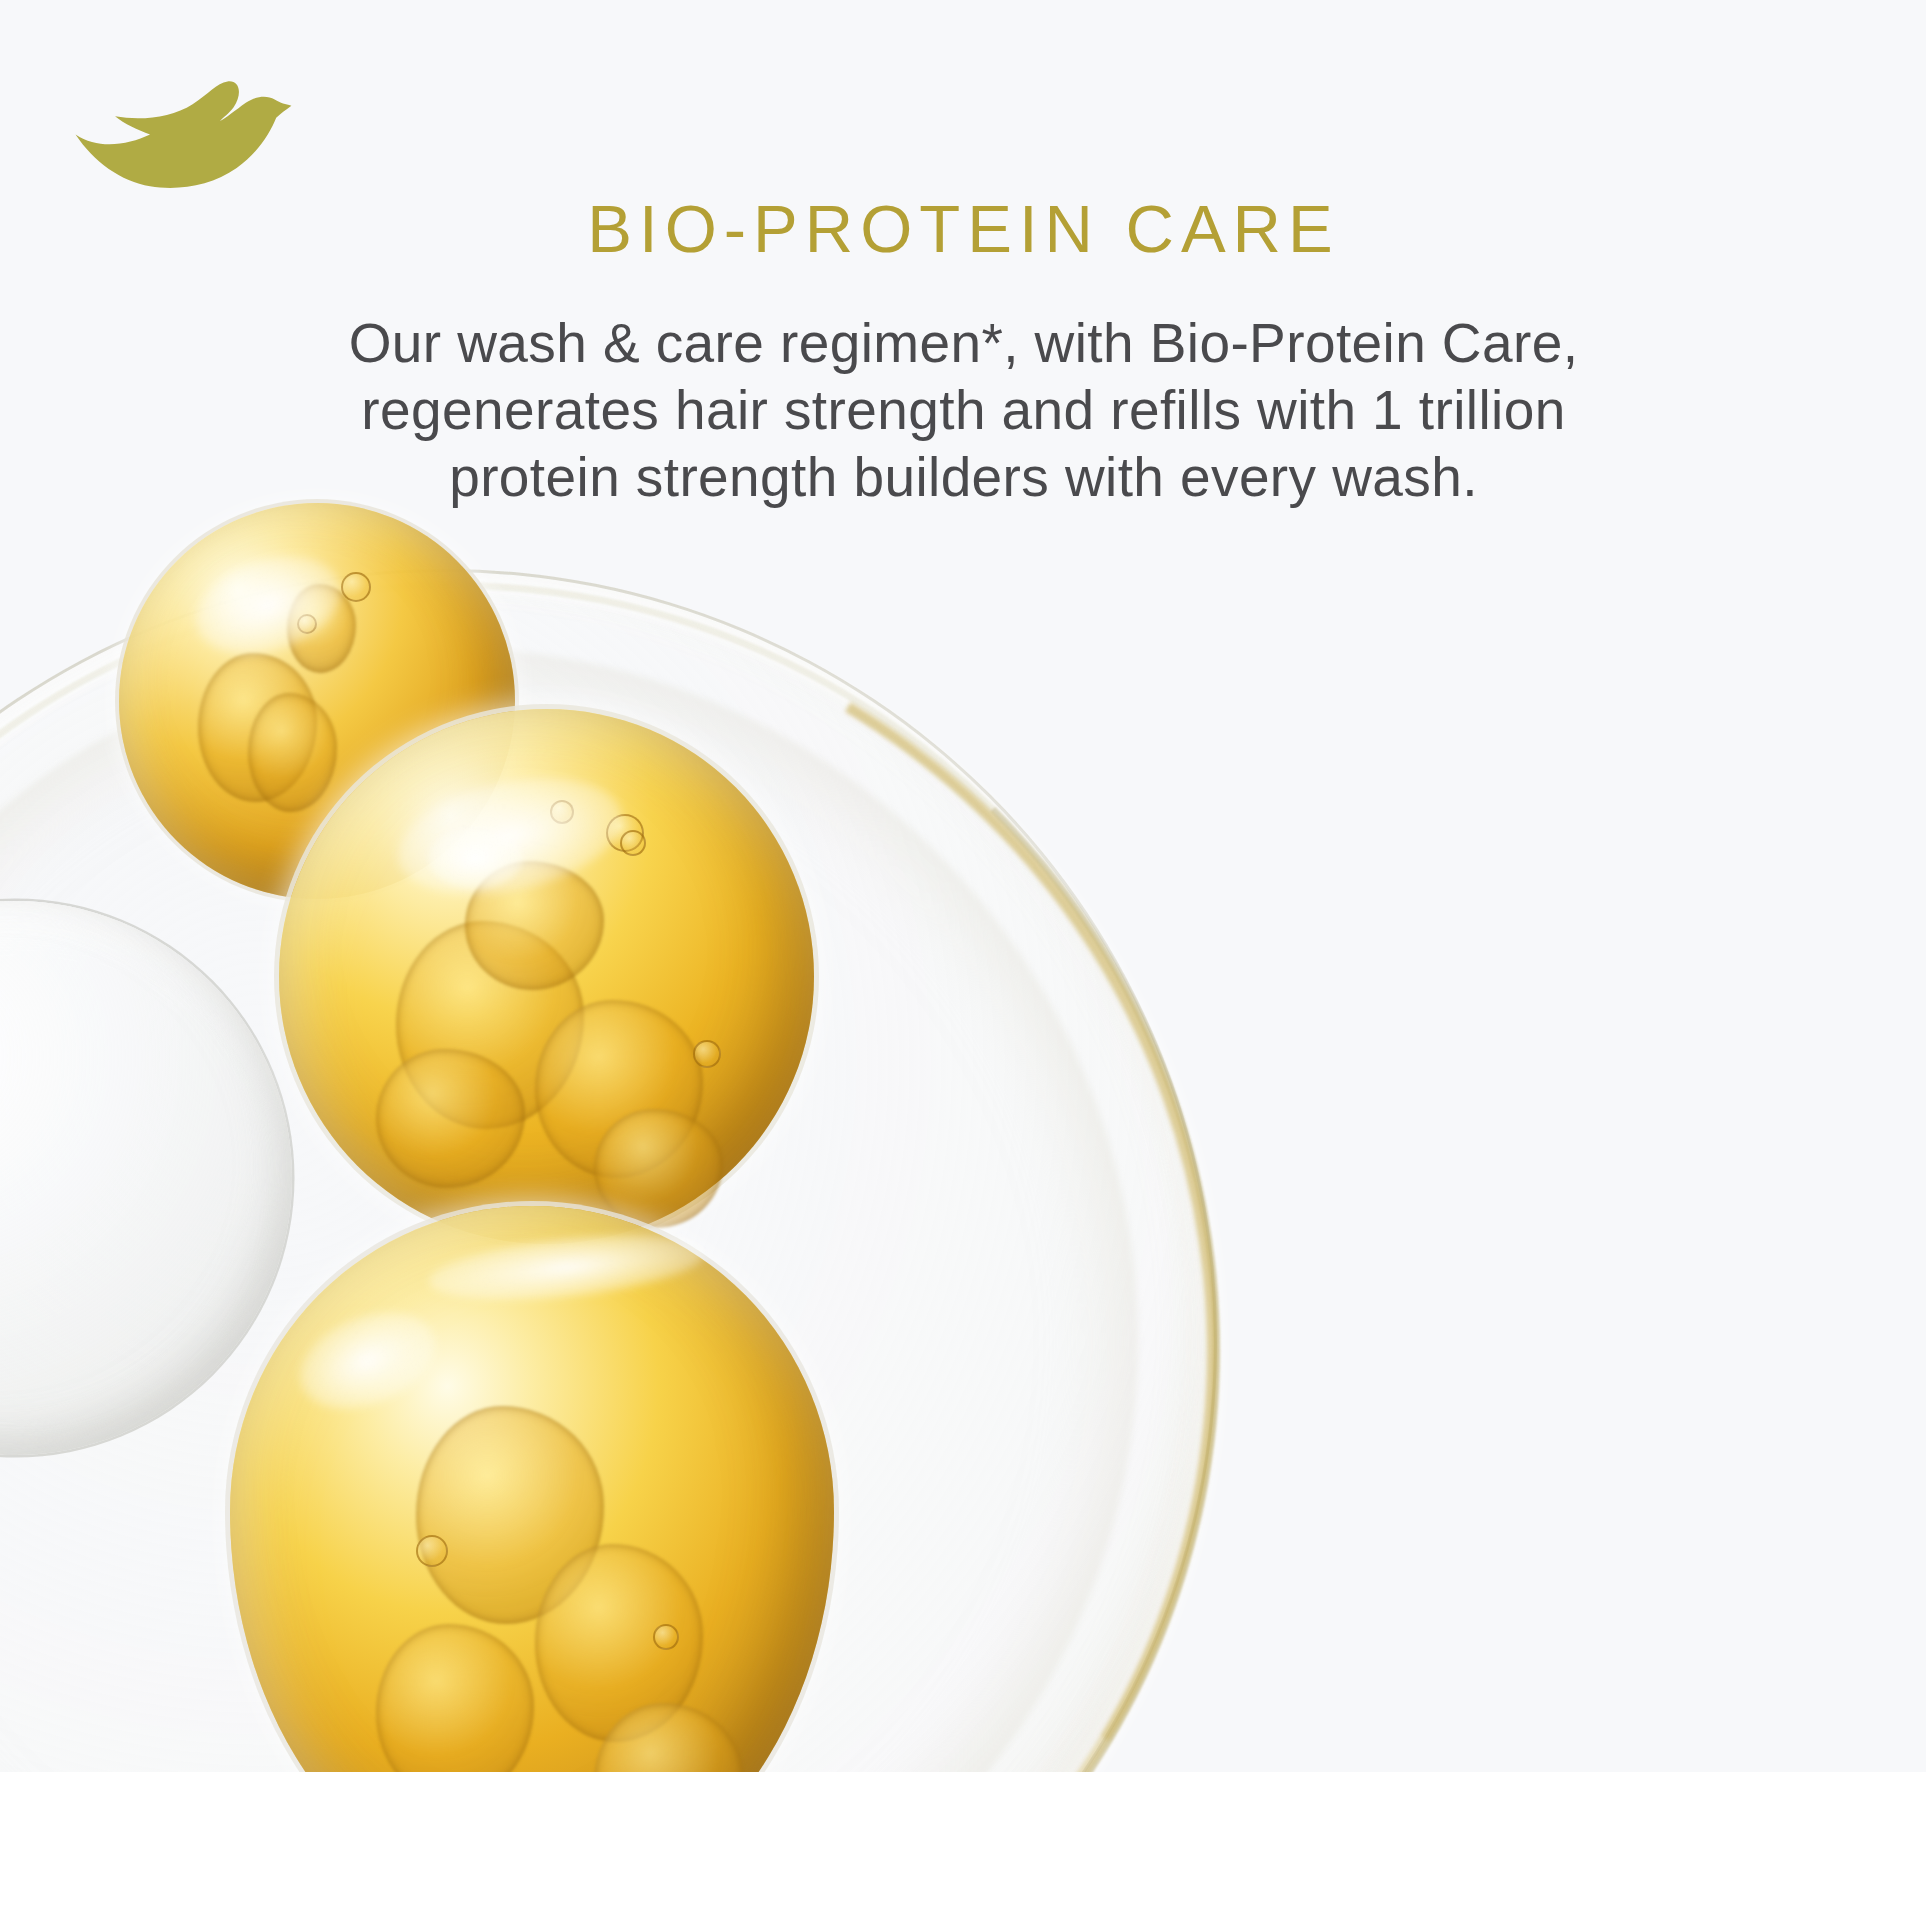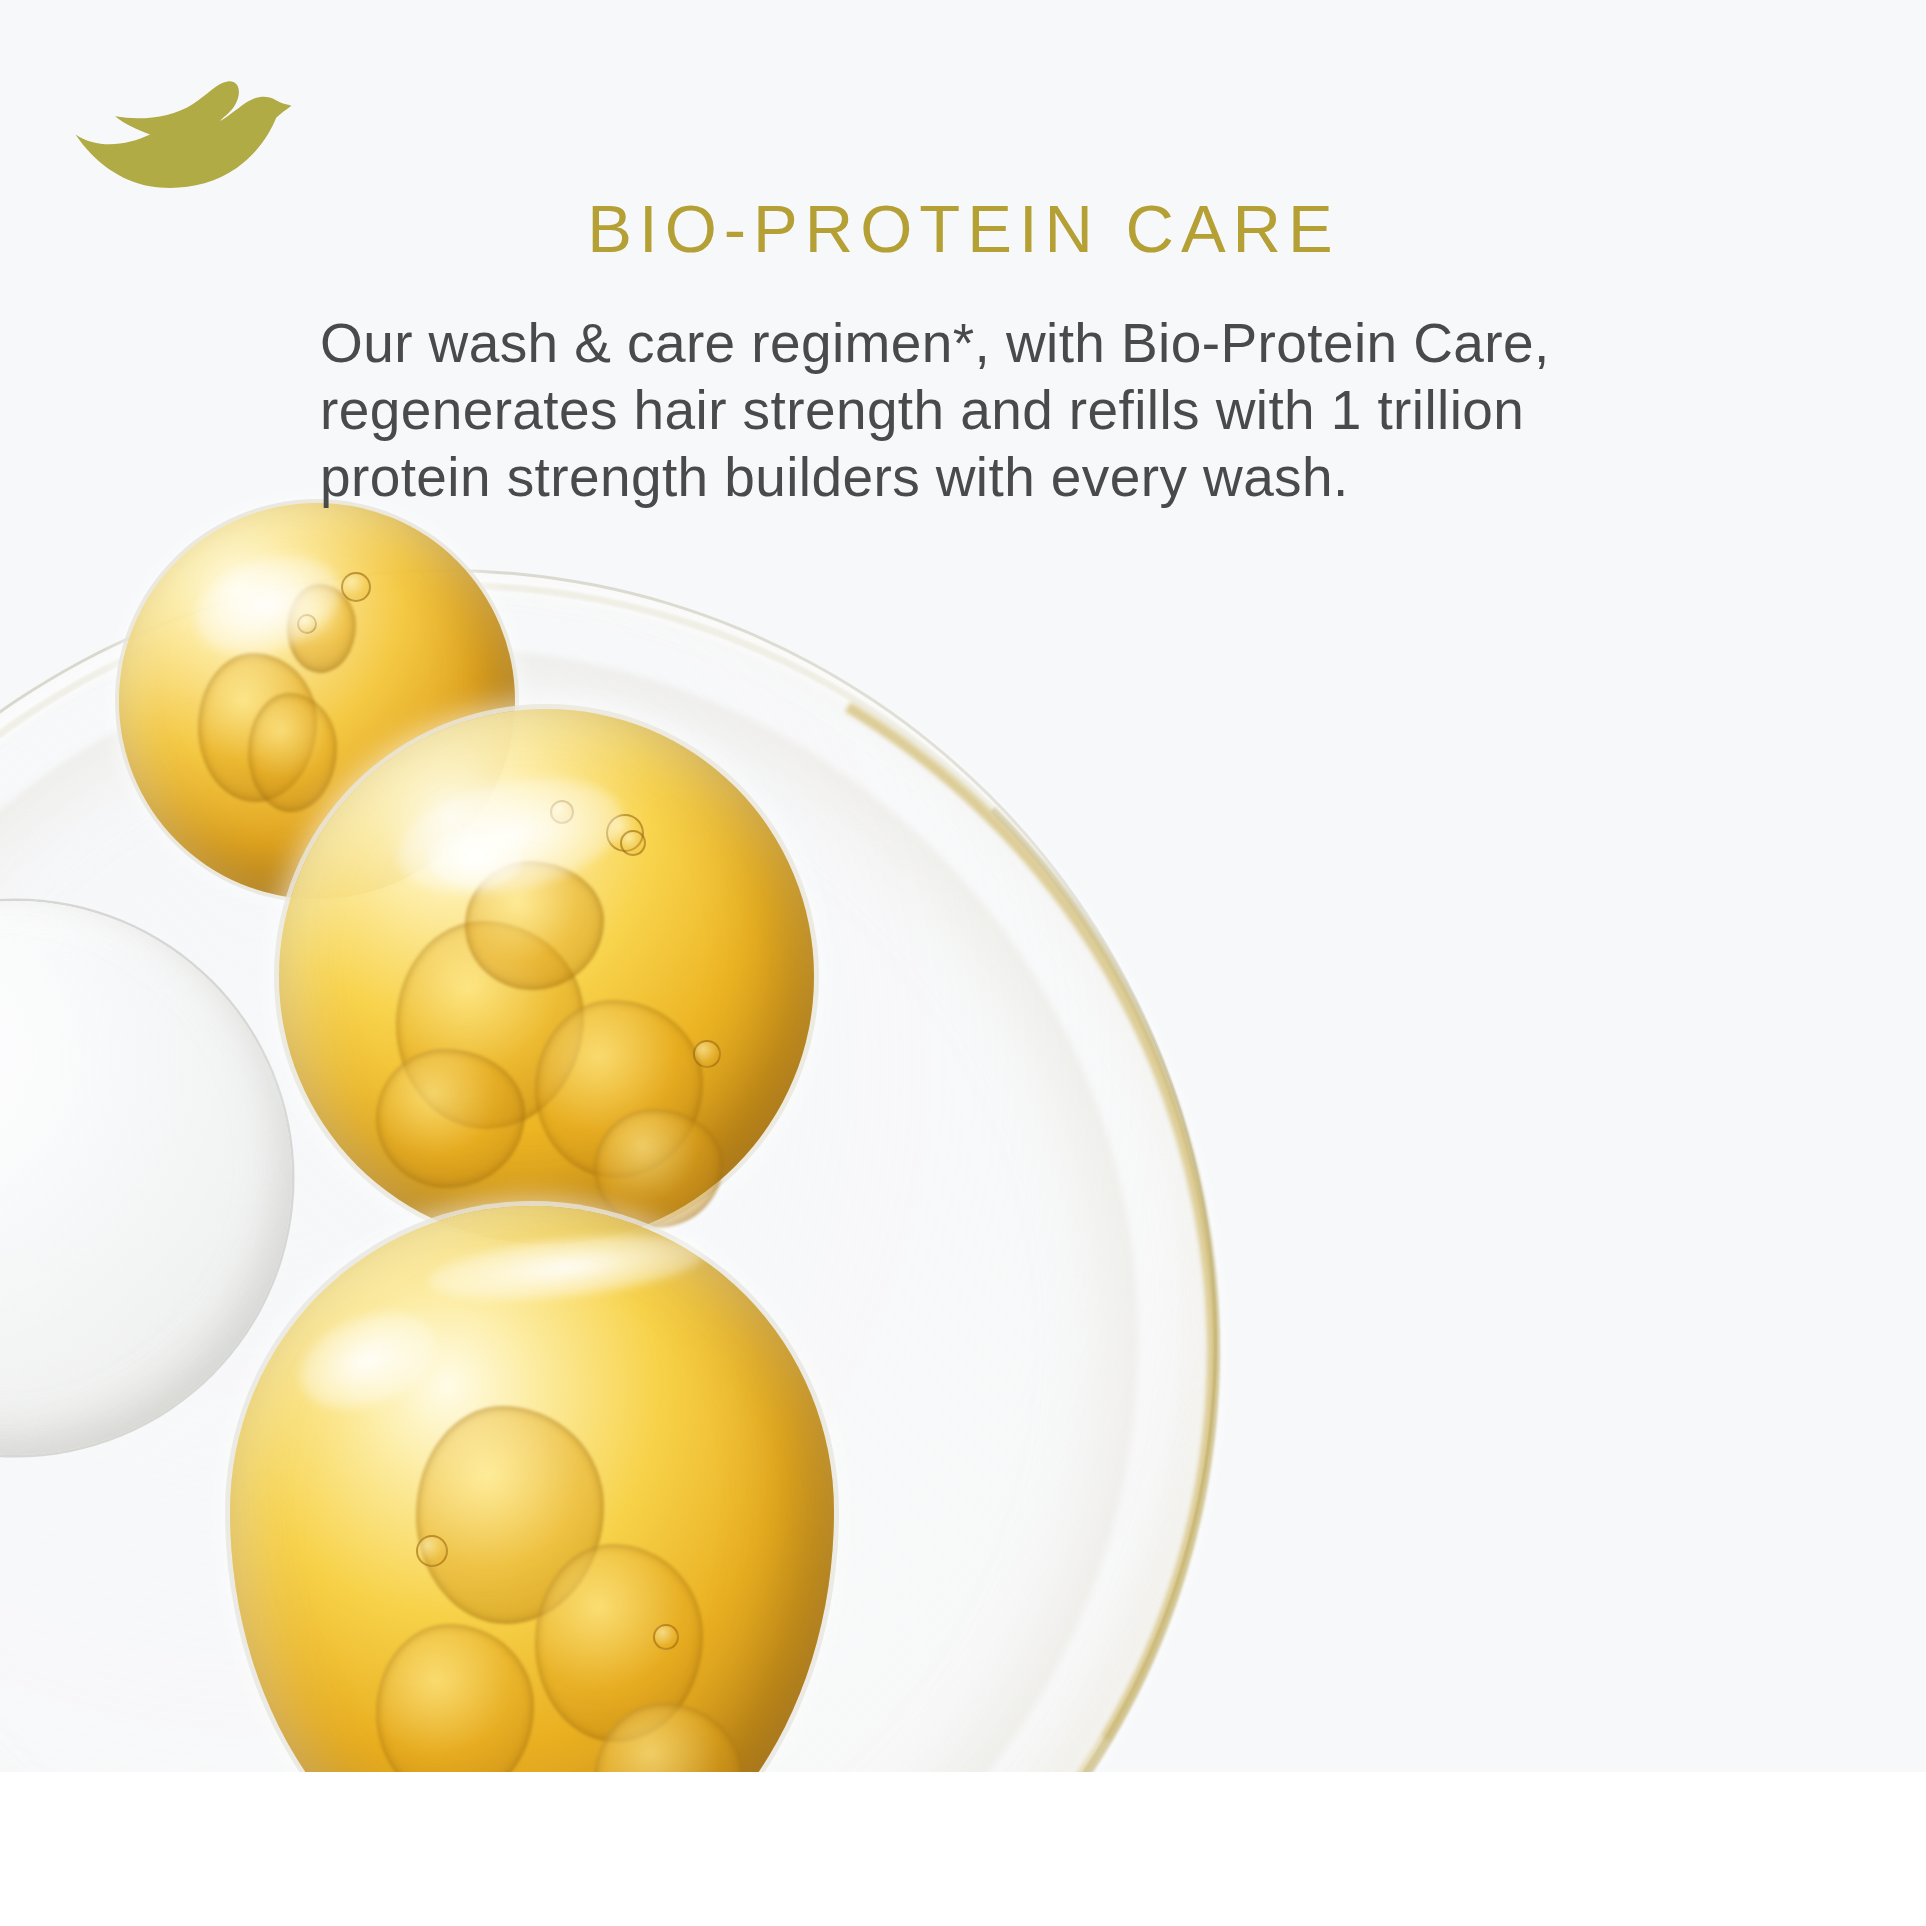--- a/index.html
+++ b/index.html
@@ -234,21 +234,21 @@
     letter-spacing: 7px;
     line-height: 1.1;
     white-space: nowrap;
   }
   .body-copy {
     position: absolute;
     left: 50%;
     transform: translateX(-50%);
     top: 255px;
     width: 1287px;
-    text-align: left;
+    text-align: center;
     color: #4a4a4d;
     font-size: 55px;
     font-weight: 300;
     line-height: 1.22;
     letter-spacing: 0.4px;
   }
 </style>
 </head>
 <body>
 

